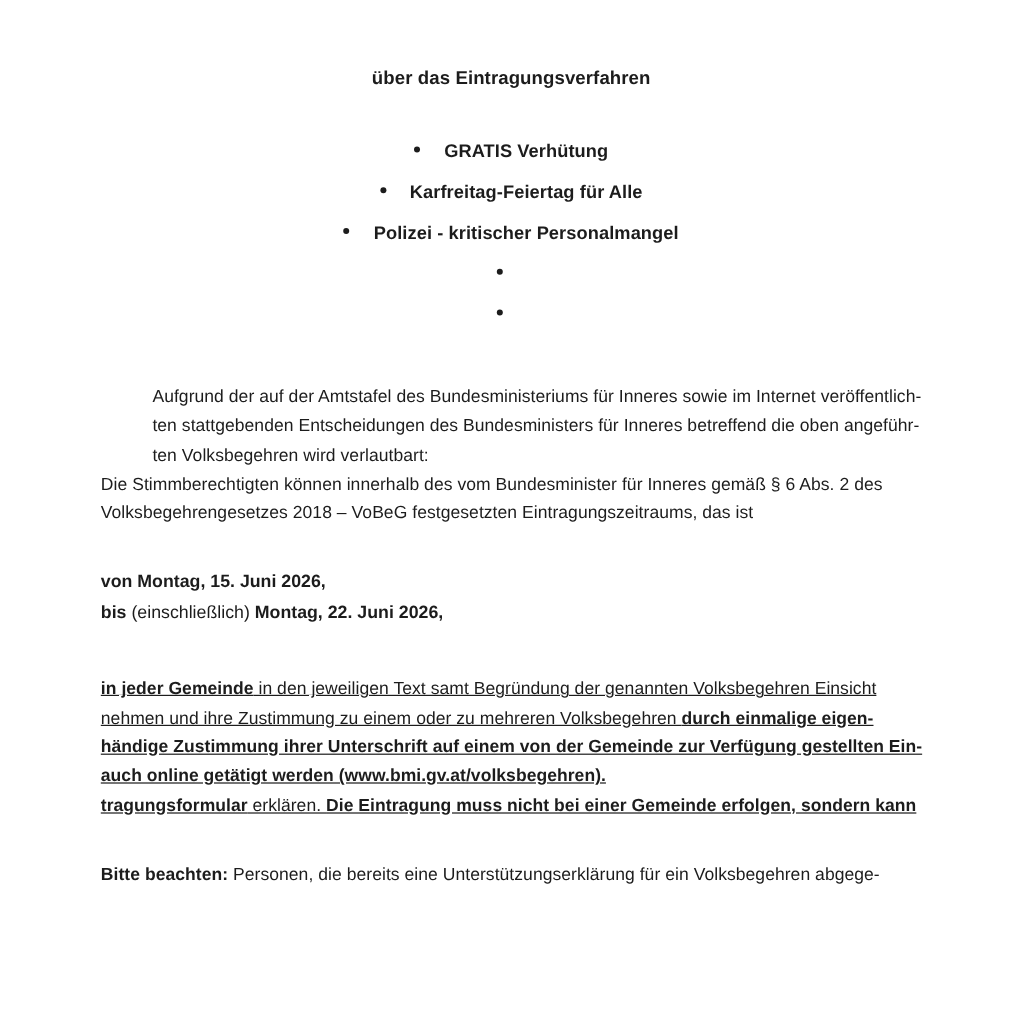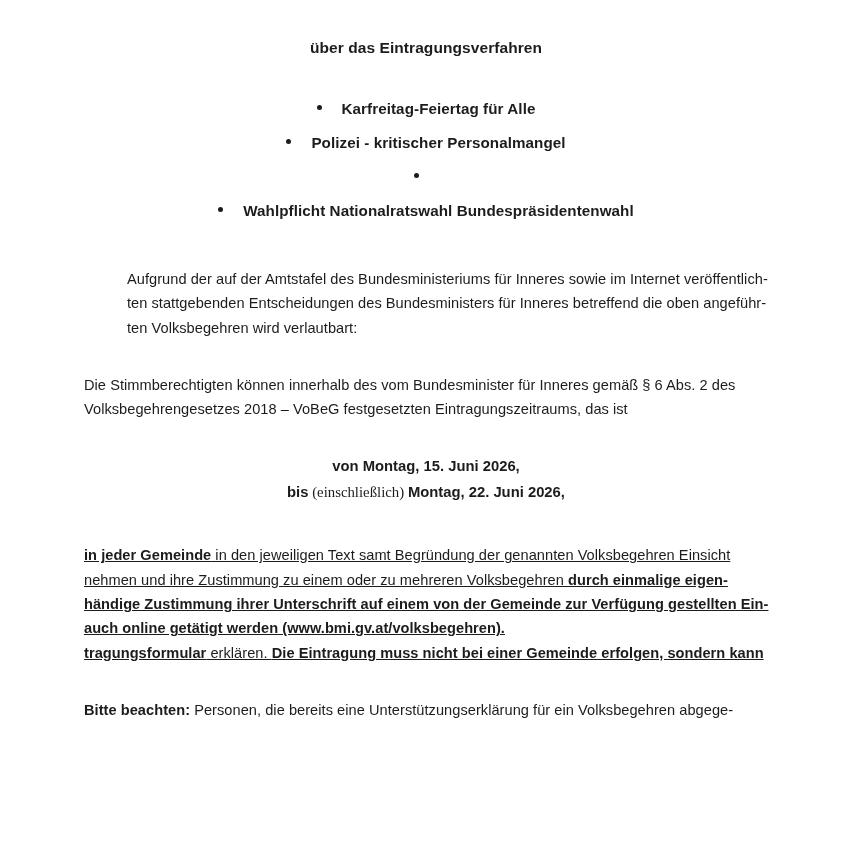--- a/index.html
+++ b/index.html
@@ -15,21 +15,21 @@
     color: #1c1c1c;
     -webkit-font-smoothing: antialiased;
     overflow: hidden;
   }
 
   .page {
     position: relative;
     width: 852px;
     height: 708px;
     box-sizing: border-box;
-    padding: 0 84px;
+    padding: 18px 84px;
   }
 
   
   .heading-block {
     padding-top: 33px;
     text-align: center;
   }
   .heading-line {
     font-size: 15.5px;
     font-weight: bold;
@@ -66,60 +66,63 @@
     font-size: 14.6px;
     line-height: 24.3px;
     text-align: left;
     letter-spacing: 0.003em;
     white-space: nowrap;
   }
   .para .ln { display: block; }
   .para b { font-weight: bold; }
 
   #para-verlautbart { margin-top: 39px; margin-left: 43px; }
-  #para-zeitraum    { margin-top: 33px; }
+  #para-zeitraum    { }
 
   
   .date-block {
     margin-top: 32px;
-    text-align: center;
+    text-align: left;
   }
   .date-line {
     font-size: 14.8px;
     line-height: 26px;
     font-weight: bold;
     white-space: nowrap;
   }
-  .date-line .reg { font-weight: normal; font-family: Liberation Serif, serif; }
+  .date-line .reg { font-weight: normal; }
 
   #para-gemeinde   { margin-top: 38px; text-decoration: underline; }
   #para-wahlrecht  { margin-top: 34px; }
   #para-hinweis    { margin-top: 33px; }
 </style>
 </head>
 <body>
 
 <div class="page">
 
   <div class="heading-block">
     <div class="heading-line">über das Eintragungsverfahren</div>
   </div>
 
   <div class="bullet-block">
     <div class="bullet-item">
+      <span class="bullet-dot"></span><span>GRATIS Verhütung</span>
+    </div>
+    <div class="bullet-item">
       <span class="bullet-dot"></span><span>Karfreitag-Feiertag für Alle</span>
     </div>
     <div class="bullet-item">
       <span class="bullet-dot"></span><span>Polizei - kritischer Personalmangel</span>
     </div>
     <div class="bullet-item">
       <span class="bullet-dot"></span>
     </div>
     <div class="bullet-item">
-      <span class="bullet-dot"></span><span>Wahlpflicht Nationalratswahl Bundespräsidentenwahl</span>
+      <span class="bullet-dot"></span>
     </div>
   </div>
 
   <div class="para" id="para-verlautbart">
     <span class="ln">Aufgrund der auf der Amtstafel des Bundesministeriums für Inneres sowie im Internet veröffentlich-</span>
     <span class="ln">ten stattgebenden Entscheidungen des Bundesministers für Inneres betreffend die oben angeführ-</span>
     <span class="ln">ten Volksbegehren wird verlautbart:</span>
   </div>
 
   <div class="para" id="para-zeitraum">

